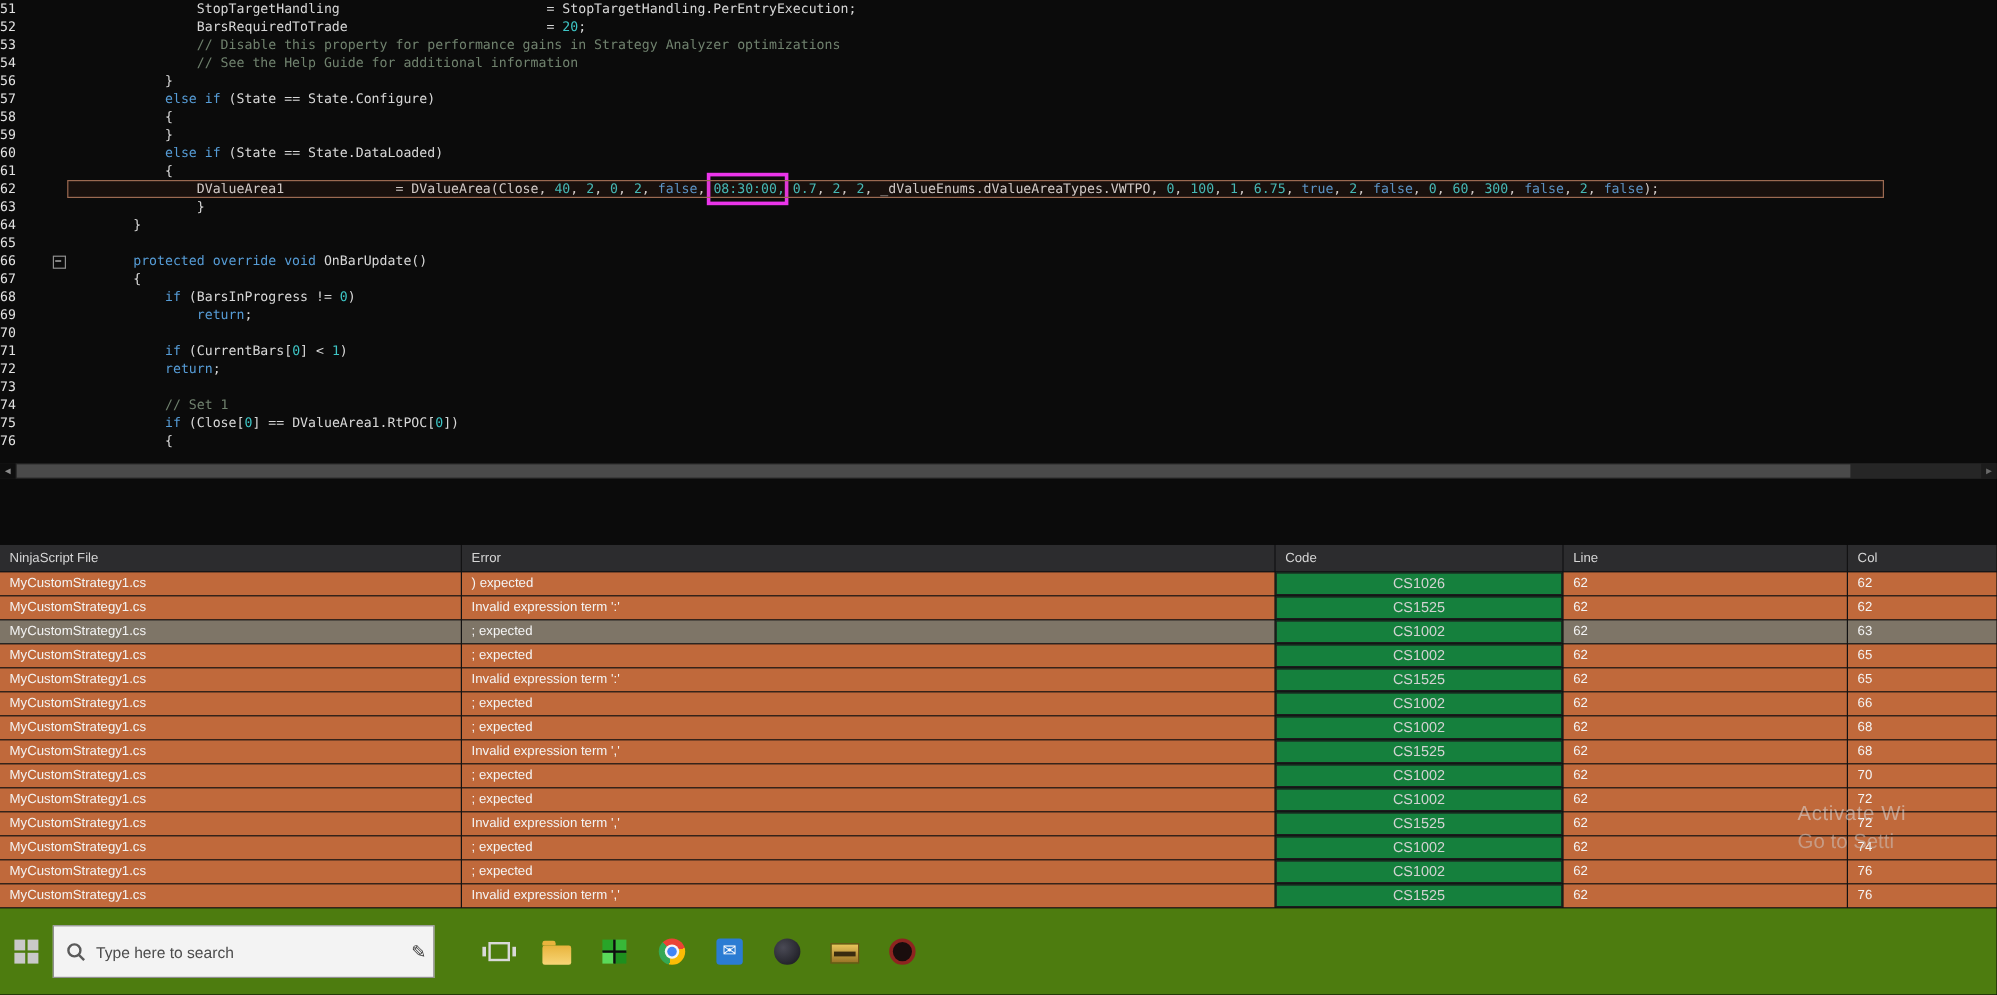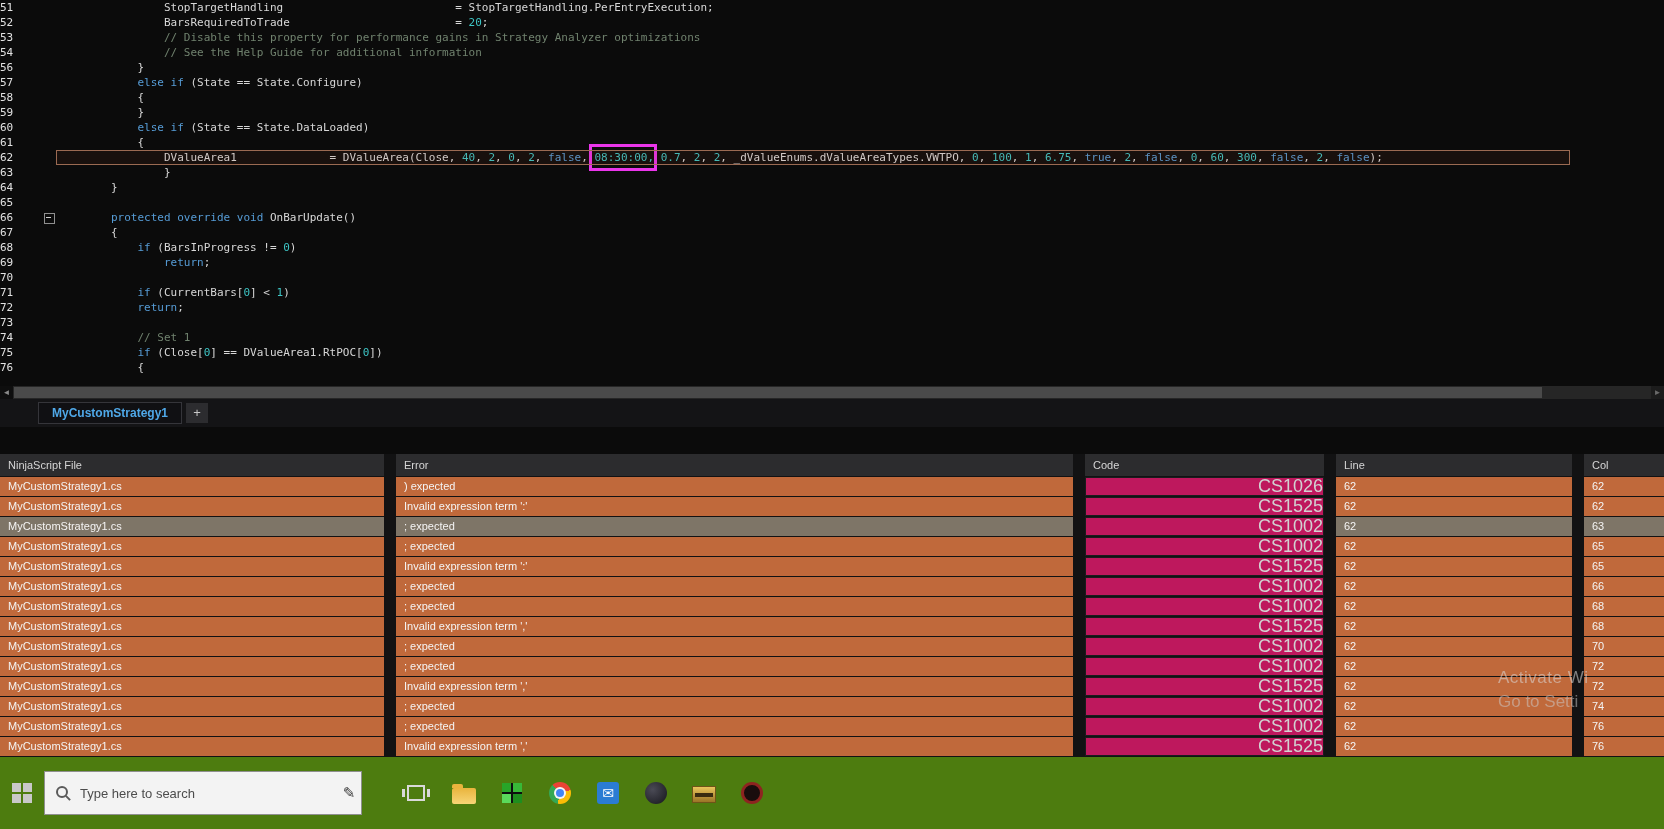--- a/index.html
+++ b/index.html
@@ -43,31 +43,31 @@
            background:#2c2c2f;color:#c8c8c8;font-size:13px}
 
   
   .err-banner{position:absolute;top:427px;left:0;right:0;height:27px;background:#18181a;
               display:flex;align-items:center}
   .err-dot{width:13px;height:13px;border-radius:50%;background:var(--error-red);margin-left:2px;flex:0 0 13px}
   .err-text{margin-left:9px;font-size:12px;color:#d8d8d8}
 
   
   .grid{position:absolute;top:454px;left:0;right:0;bottom:72px;background:#121213;overflow:hidden}
-  .ghead,.grow{display:flex;column-gap:12px}
+  .ghead,.grow{display:flex;column-gap:1px}
   .ghead{margin-bottom:1px}
   .hcell{height:22px;line-height:22px;background:#2c2c2e;color:#d6d6d6;font-size:11px;
          padding-left:8px;white-space:nowrap;overflow:hidden}
   .grow{margin-bottom:1px}
   .bcell{height:19px;line-height:19px;font-size:11px;color:#f4f4f4;padding-left:8px;
          background:var(--accent-orange);white-space:nowrap;overflow:hidden}
   .bcell.code{background:#121213;padding:0}
   .grow.sel .bcell:not(.code){background:var(--selected-row)}
-  .codebox{height:100%;background:#be185d;border:1px solid #1b1b1d;color:#d2d2d2;
-           font-size:18px;text-align:right;line-height:17px}
+  .codebox{height:100%;background:#15803d;border:1px solid #1b1b1d;color:#d2d2d2;
+           font-size:12px;text-align:center;line-height:17px}
   .w-file{flex:0 0 384px}.w-err{flex:0 0 677px}.w-code{flex:0 0 239px}
   .w-line{flex:0 0 236px}.w-col{flex:1 1 auto}
 
   
   .wm{position:absolute;left:1498px;top:668px;color:rgba(218,218,218,.55);pointer-events:none;z-index:5}
   .wm .l1{font-size:17px;letter-spacing:.5px}
   .wm .l2{font-size:17px;margin-top:4px;color:rgba(205,205,205,.5)}
 
   
   .taskbar{position:absolute;left:0;right:0;bottom:0;height:72px;background:#4d7c0f;
@@ -241,24 +241,20 @@
         <span class="ctext"><span class="sp">            {</span></span>
       </div>
     </div>
 
   <div class="hscroll">
     <div class="hs-btn left"></div>
     <div class="hs-thumb"></div>
     <div class="hs-btn right"></div>
   </div>
 
-  <div class="tabstrip">
-    <div class="tab">MyCustomStrategy1</div>
-    <div class="tab-add">+</div>
-  </div>
 
 
   <div class="grid">
     <div class="ghead">
       <div class="hcell w-file">NinjaScript File</div>
       <div class="hcell w-err">Error</div>
       <div class="hcell w-code">Code</div>
       <div class="hcell w-line">Line</div>
       <div class="hcell w-col">Col</div>
     </div>

